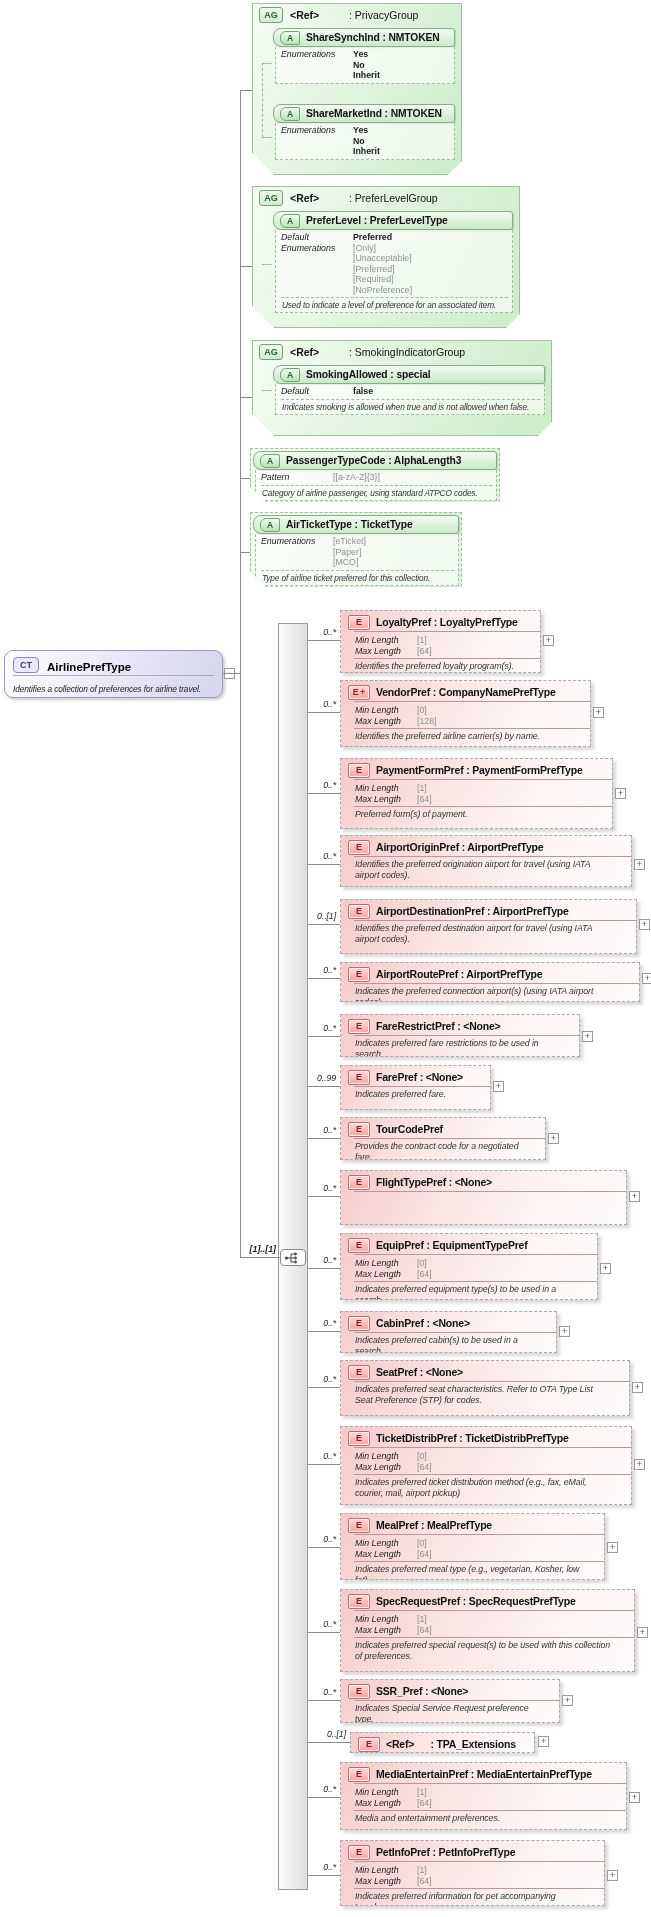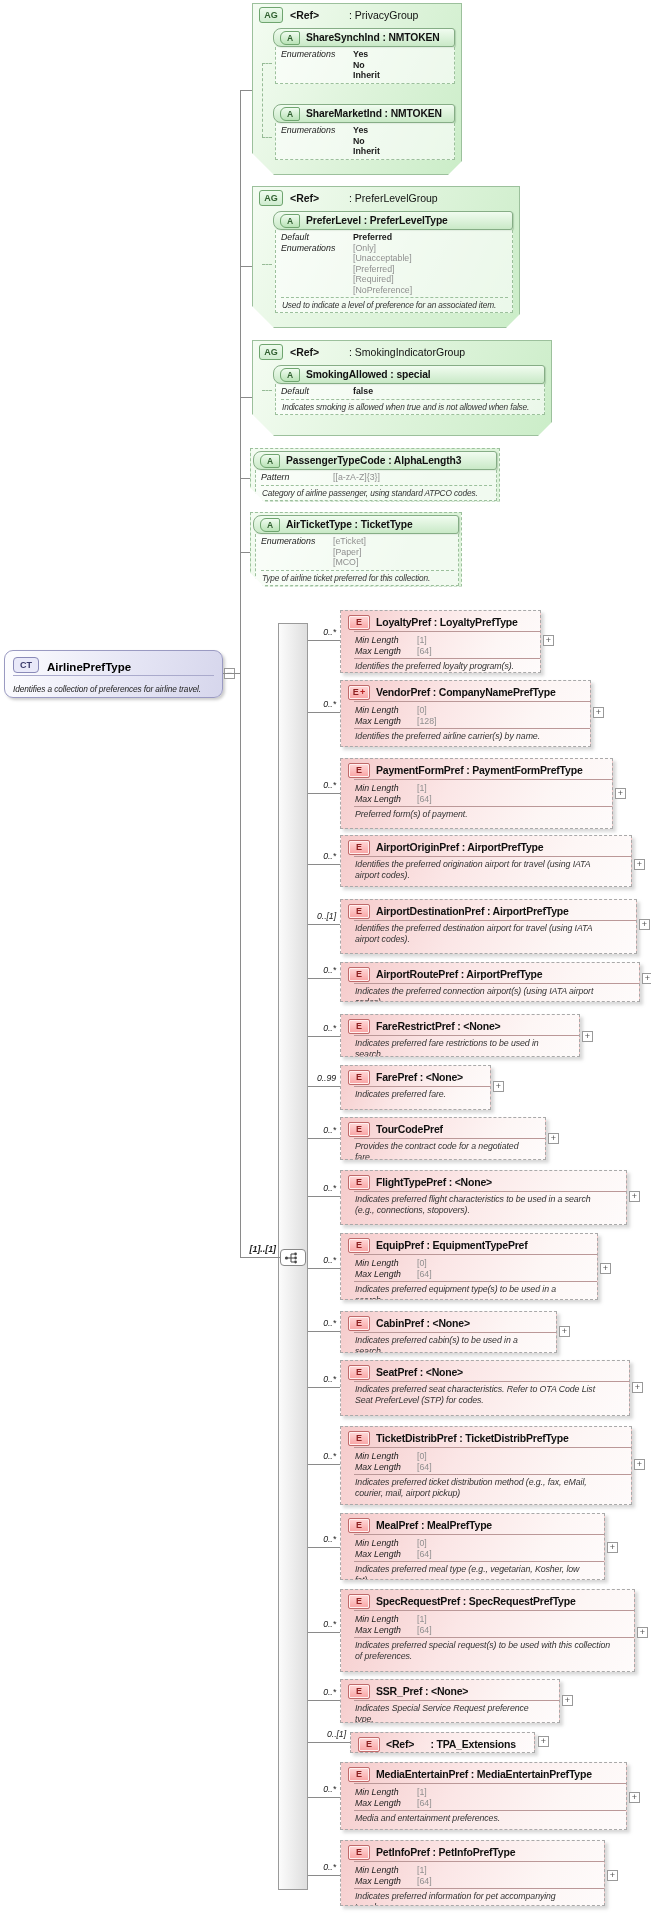--- a/index.html
+++ b/index.html
@@ -395,21 +395,20 @@
     <div class="line" style="position: absolute; left: 308px; top: 1196px; width: 32px; height: 1px;"></div>
     <div class="mult" style="position: absolute; left: 288px; top: 1183px; width: 48px;">0..*</div>
     <div class="el" style="position: absolute; left: 340px; top: 1170px; width: 287px; height: 55px;">
       <div class="el-head">
         <div class="badge-e">
           <span>E</span>
         </div>
         <div class="el-title">FlightTypePref : &lt;None&gt;</div>
       </div>
       <div class="el-sep"></div>
-      <div class="el-doc">Indicates preferred flight characteristics to be used in a search (e.g., connections, stopovers).</div>
     </div>
     <div class="plus" style="position: absolute; left: 629px; top: 1191px; width: 11px; height: 11px;">+</div>
     <div class="line" style="position: absolute; left: 308px; top: 1268px; width: 32px; height: 1px;"></div>
     <div class="mult" style="position: absolute; left: 288px; top: 1255px; width: 48px;">0..*</div>
     <div class="el" style="position: absolute; left: 340px; top: 1233px; width: 258px; height: 67px;">
       <div class="el-head">
         <div class="badge-e">
           <span>E</span>
         </div>
         <div class="el-title">EquipPref : EquipmentTypePref</div>
@@ -445,21 +444,21 @@
     <div class="line" style="position: absolute; left: 308px; top: 1387px; width: 32px; height: 1px;"></div>
     <div class="mult" style="position: absolute; left: 288px; top: 1374px; width: 48px;">0..*</div>
     <div class="el" style="position: absolute; left: 340px; top: 1360px; width: 290px; height: 56px;">
       <div class="el-head">
         <div class="badge-e">
           <span>E</span>
         </div>
         <div class="el-title">SeatPref : &lt;None&gt;</div>
       </div>
       <div class="el-sep"></div>
-      <div class="el-doc">Indicates preferred seat characteristics.  Refer to OTA Code List Seat PreferLevel (STP) for codes.</div>
+      <div class="el-doc">Indicates preferred seat characteristics.  Refer to OTA Type List Seat Preference (STP) for codes.</div>
     </div>
     <div class="plus" style="position: absolute; left: 632px; top: 1382px; width: 11px; height: 11px;">+</div>
     <div class="line" style="position: absolute; left: 308px; top: 1464px; width: 32px; height: 1px;"></div>
     <div class="mult" style="position: absolute; left: 288px; top: 1451px; width: 48px;">0..*</div>
     <div class="el" style="position: absolute; left: 340px; top: 1426px; width: 292px; height: 79px;">
       <div class="el-head">
         <div class="badge-e">
           <span>E</span>
         </div>
         <div class="el-title">TicketDistribPref : TicketDistribPrefType</div>

